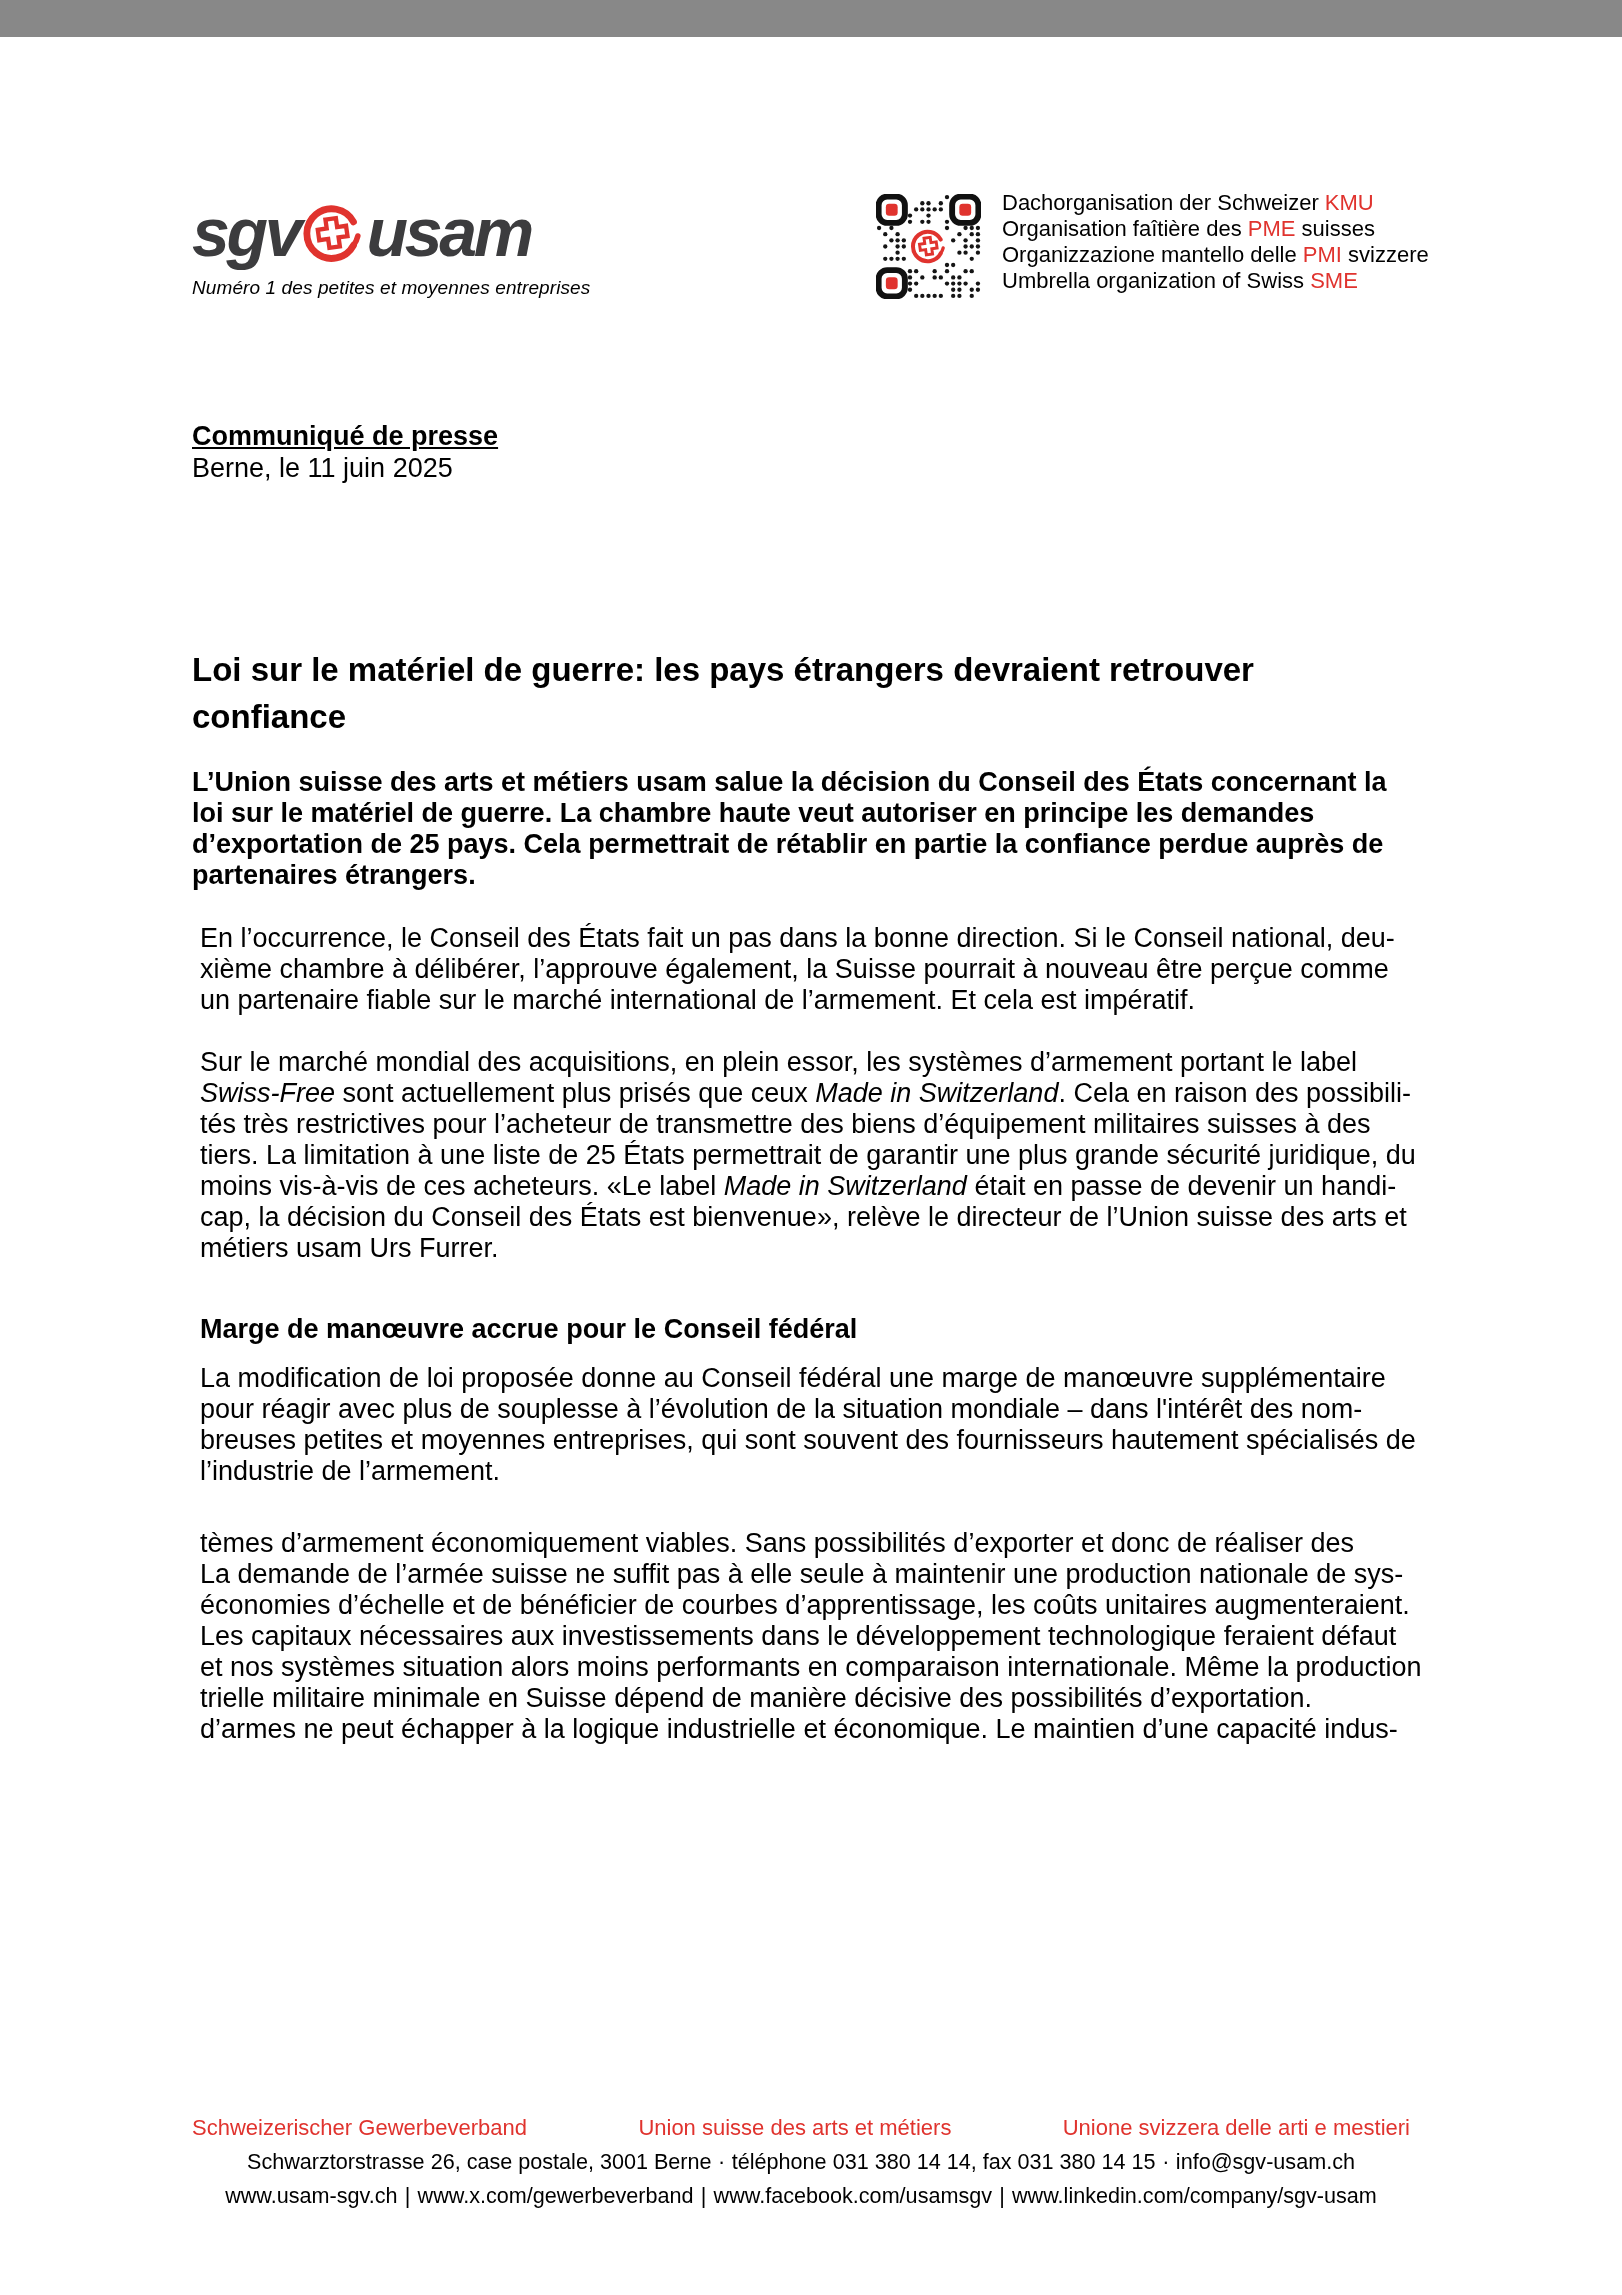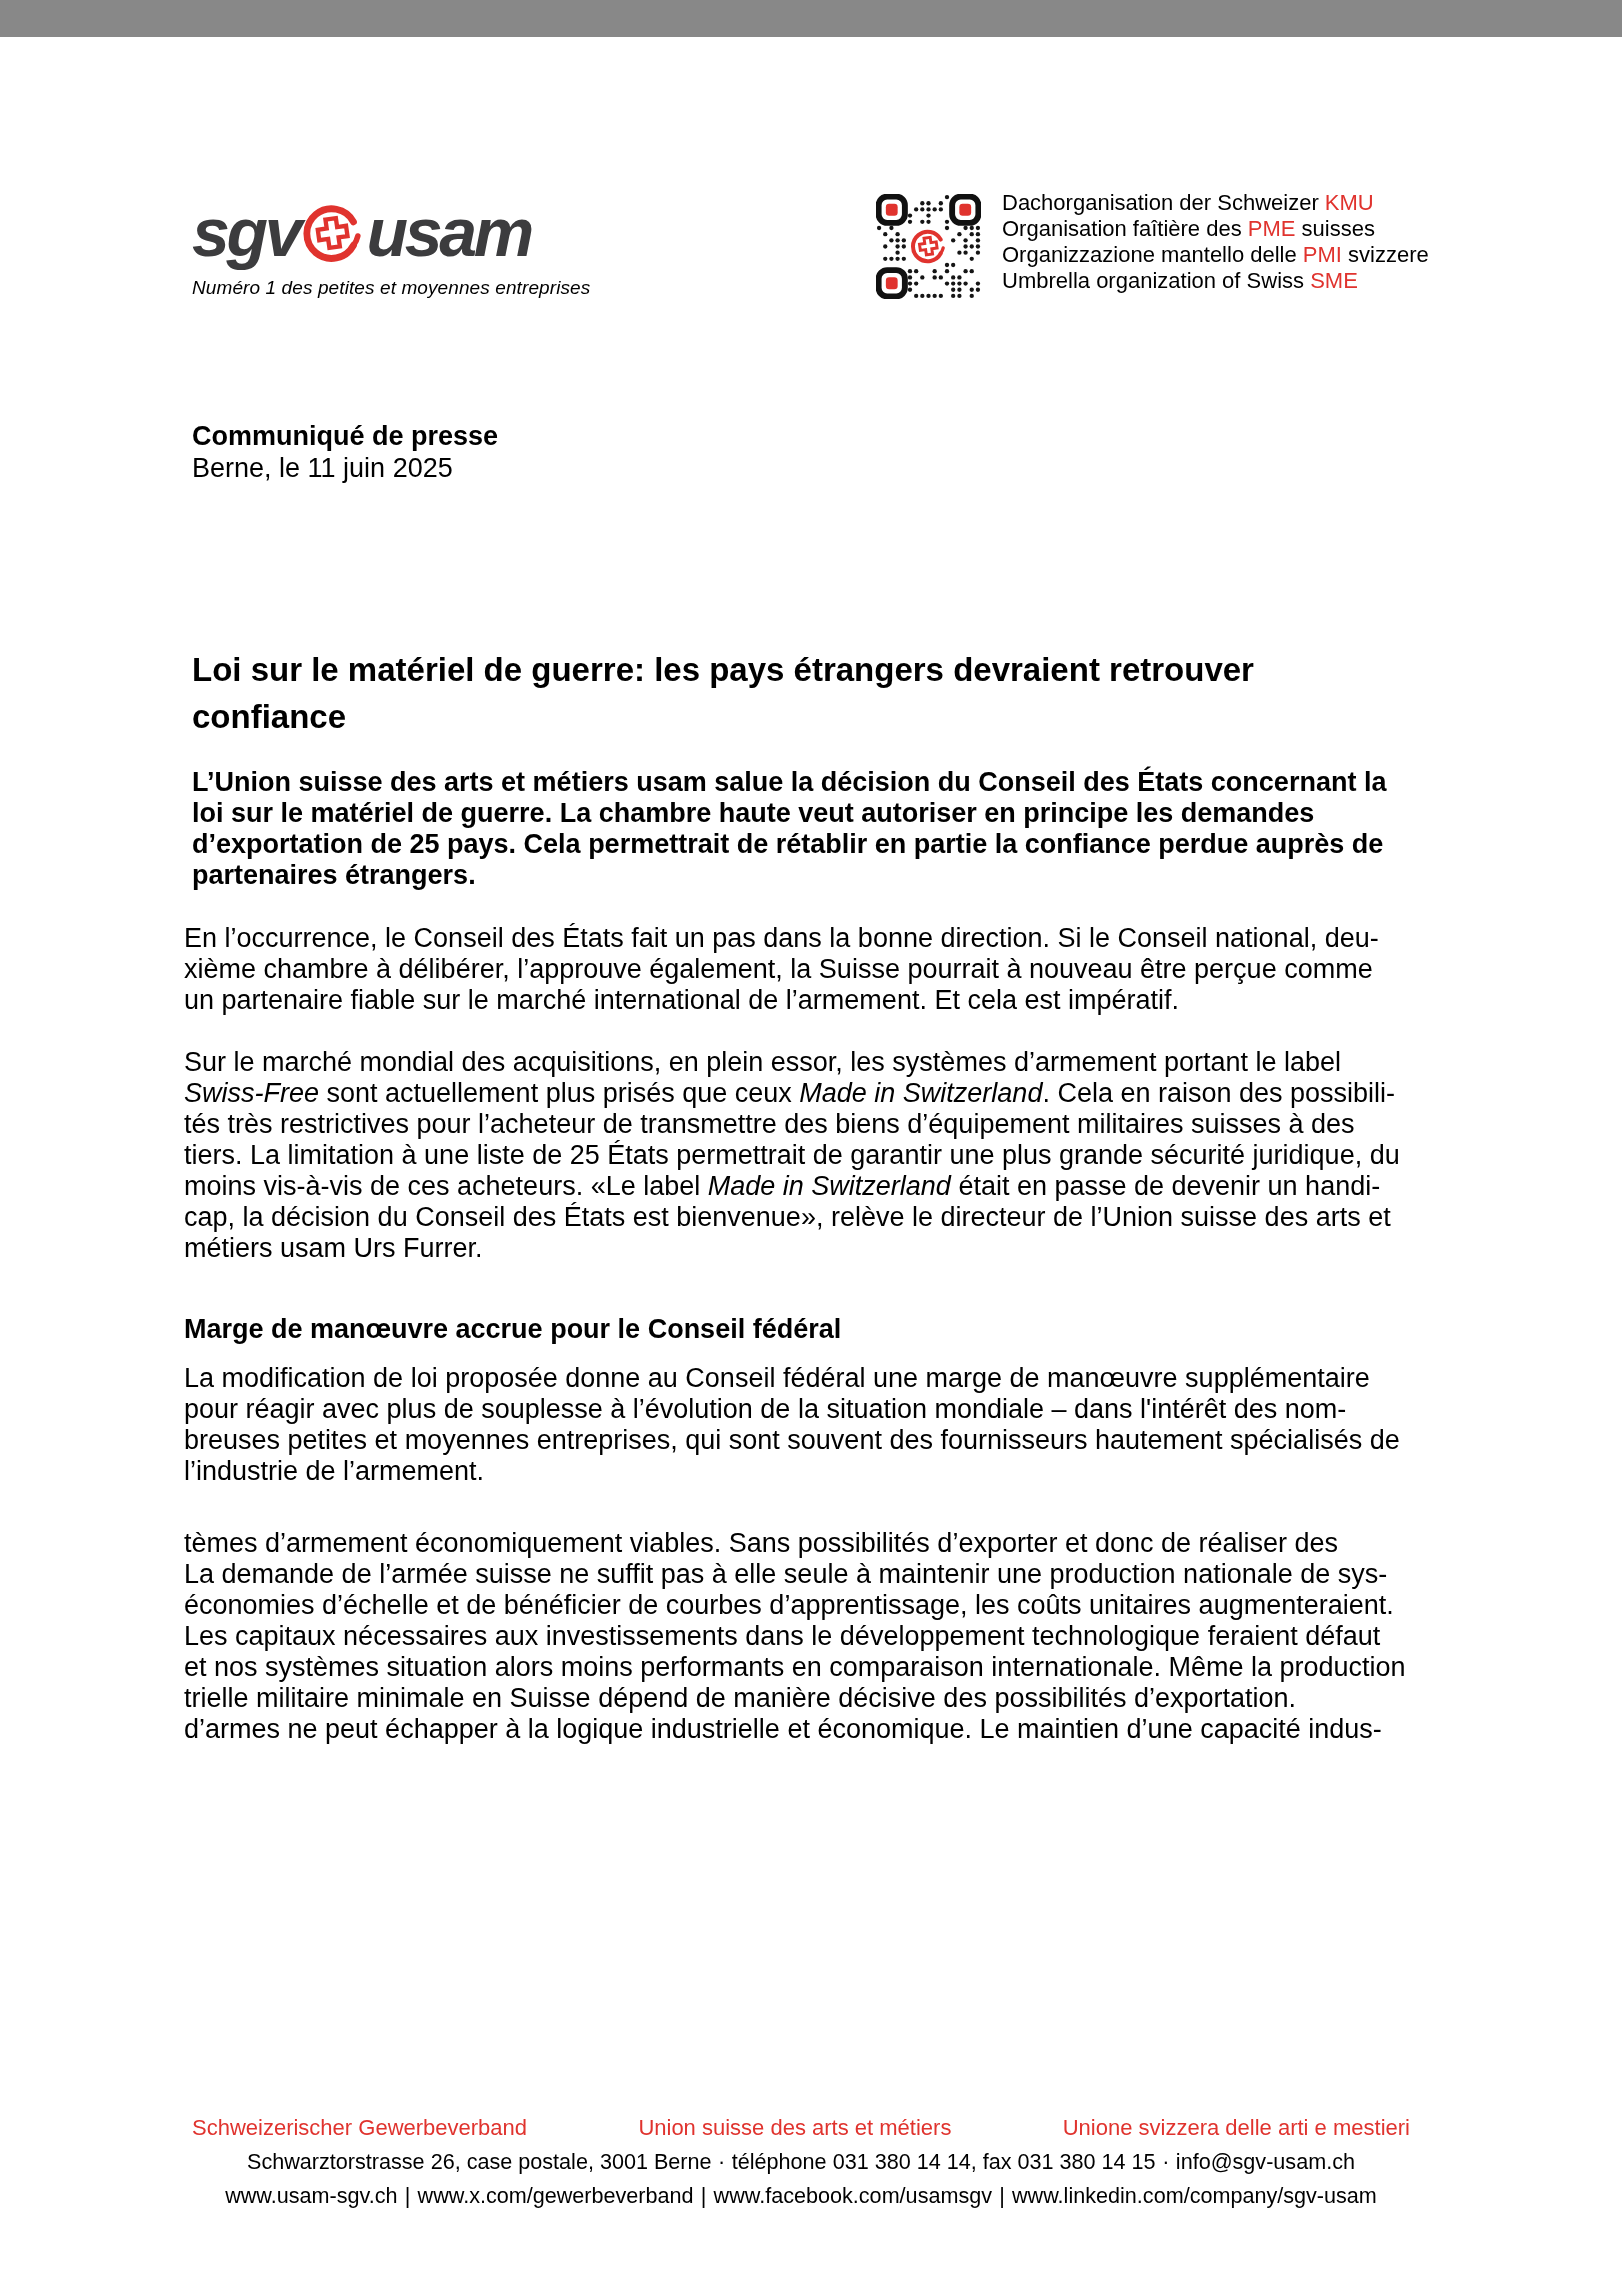--- a/index.html
+++ b/index.html
@@ -23,32 +23,32 @@
   #logo-tagline{
     margin-top:6.5px;font-style:italic;font-size:19px;color:#000000;
     letter-spacing:0.1px;
   }
   #qr-block{position:absolute;left:876px;top:157px;width:105px;height:105px;}
   #org-lines{position:absolute;left:1002px;top:153px;font-size:22px;line-height:26px;}
   .org-line{white-space:nowrap;}
   .accent{color:var(--accent);}
   
   #meta-block{position:absolute;left:192px;top:383px;font-size:27px;line-height:32px;}
-  #kicker{font-weight:bold;}
+  #kicker{font-weight:bold;text-decoration:underline;}
   
   #article-title{
     position:absolute;left:192px;top:609px;
     font-size:33px;font-weight:bold;line-height:47px;white-space:nowrap;
   }
   #lead-block{
     position:absolute;left:192px;top:730px;
     font-size:27px;font-weight:bold;line-height:31px;
   }
   #article-body{
-    position:absolute;left:184px;top:886px;
+    position:absolute;left:200px;top:886px;
     font-size:27px;line-height:31px;
   }
   .line{white-space:nowrap;}
   .it{font-style:italic;}
   .h2{font-weight:bold;}
   #article-body > *:nth-child(2){margin-top:31px;}
   #article-body > *:nth-child(3){margin-top:50px;}
   #article-body > *:nth-child(4){margin-top:17.7px;}
   #article-body > *:nth-child(5){margin-top:41px;}
   

